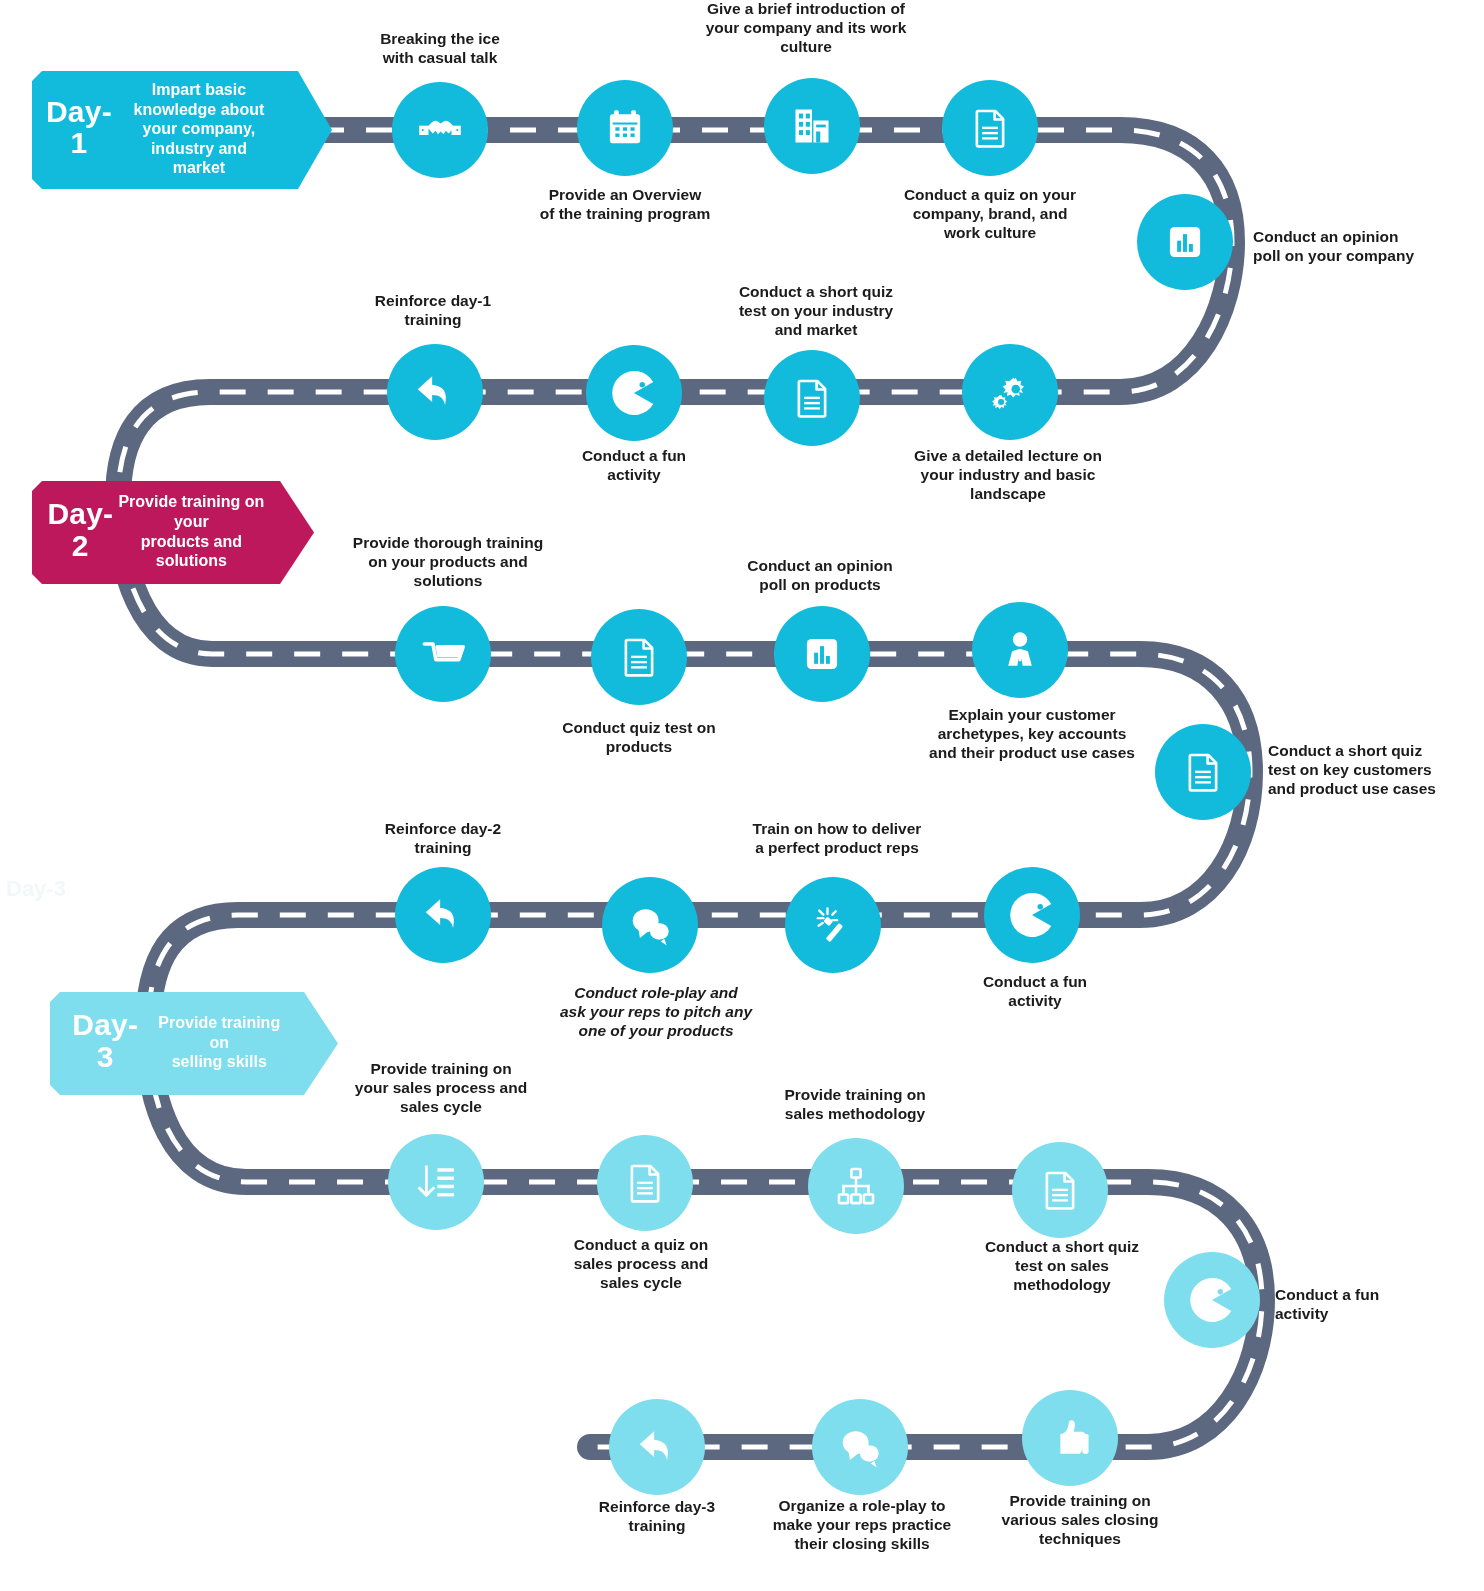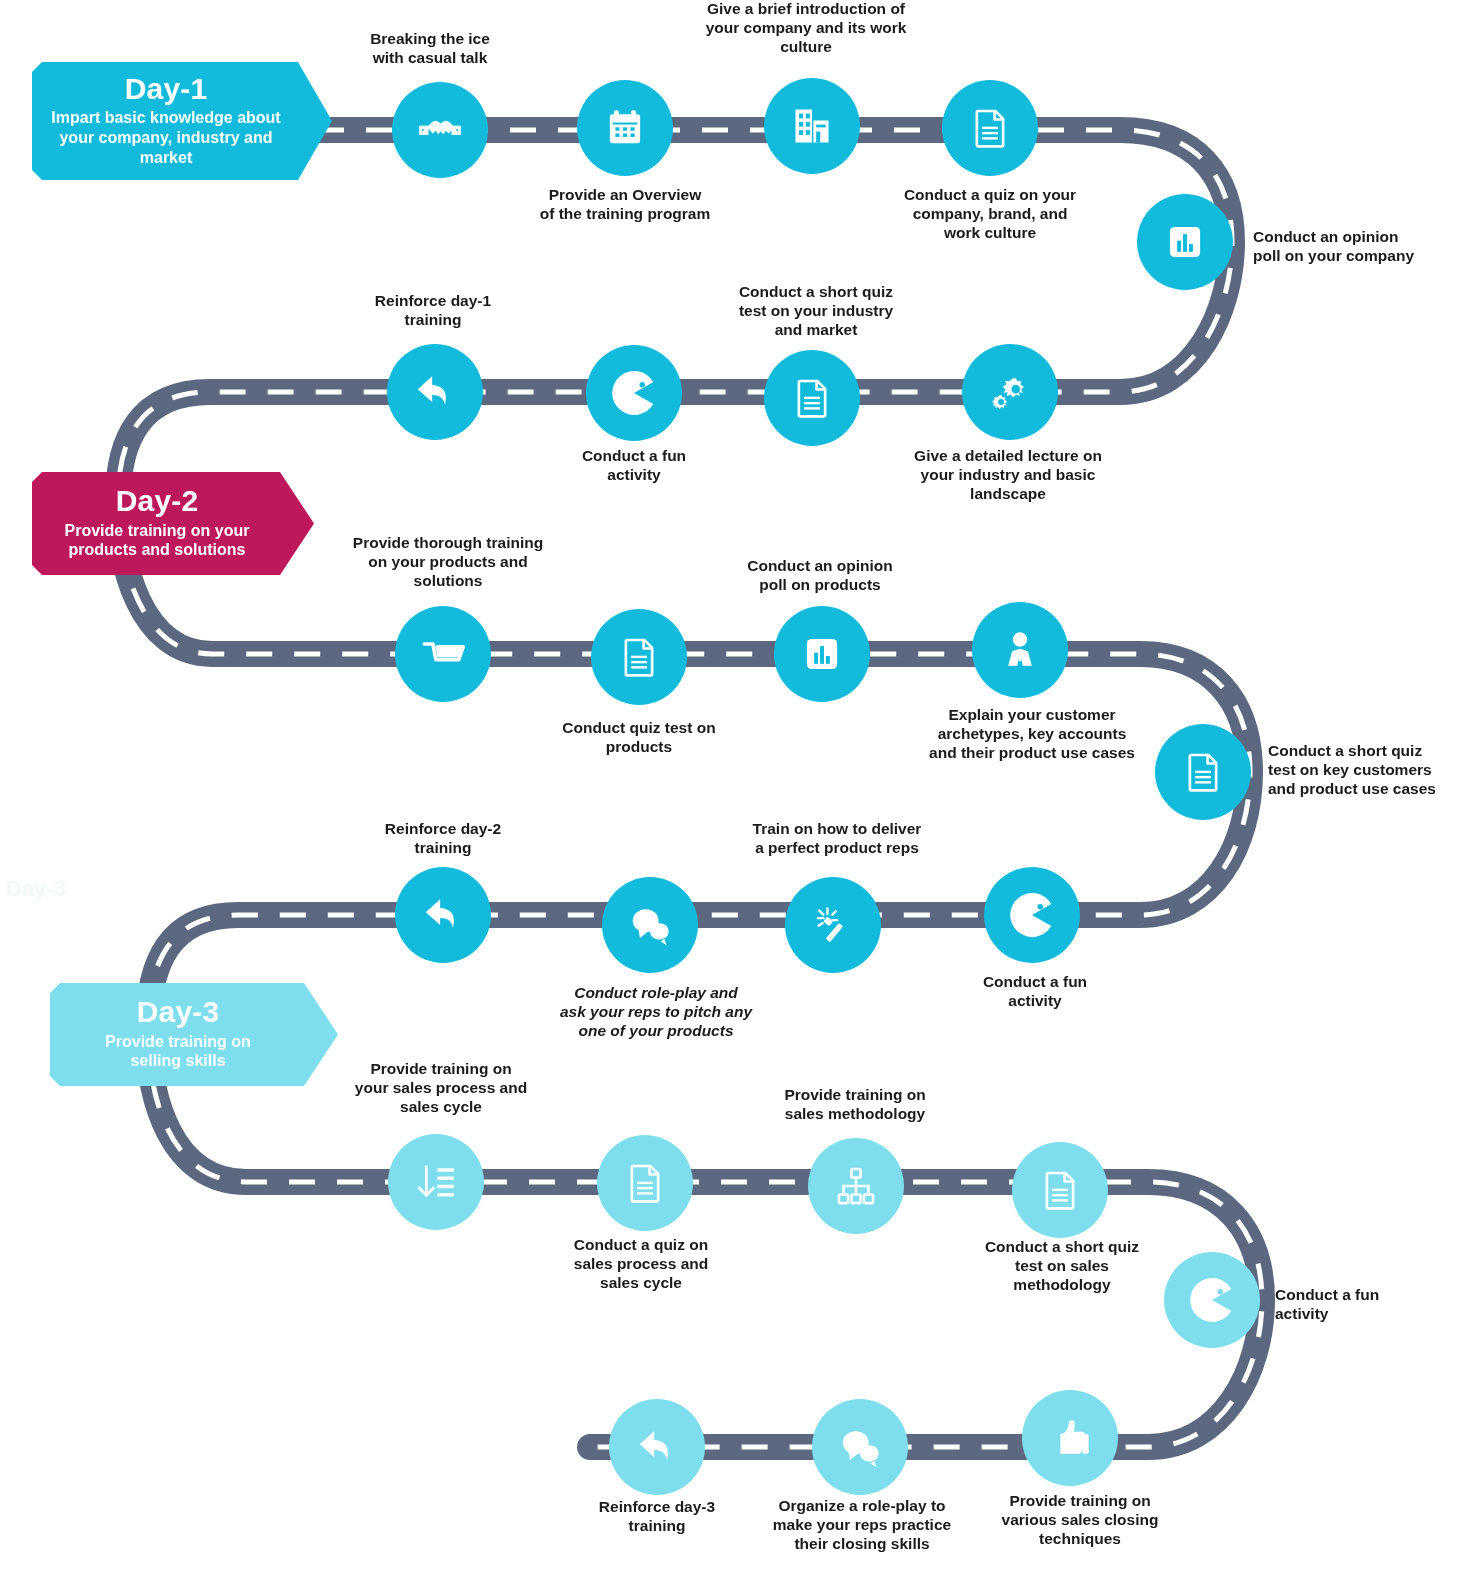--- a/index.html
+++ b/index.html
@@ -11,22 +11,23 @@
 
   
   #road{position:absolute;left:0;top:0;width:1484px;height:1591px;}
 
   
   .banner{
     position:absolute;
     color:#ffffff;
     text-align:center;
     box-sizing:border-box;
-    display:flex;flex-direction:column;justify-content:center;align-items:center;
+    display:flex;justify-content:center;align-items:center;
     padding:8px 46px 10px 14px;
+    margin-top:9px;
   }
   .banner .bn-title{
     font-size:30px;font-weight:bold;line-height:1.05;letter-spacing:.2px;
     margin-bottom:4px;
   }
   .banner .bn-sub{
     font-size:16px;font-weight:bold;line-height:1.22;
   }
 
   
@@ -111,21 +112,21 @@
             <g fill="#fff">
               <path d="M3 26h13v13H3z" rx="2"></path>
               <circle cx="8" cy="32.5" r="1.6" fill="#12BBDC" style="fill:inherit"></circle>
               <path d="M48 26h13v13H48z"></path>
               <path d="M20 22c3-3 6-4 9-2l4 3 4-3c3-2 6-1 9 2l6 6-8 9-4-4-3 5-4-4-4 4-3-5-4 4-8-9z"></path>
             </g>
             <circle cx="8" cy="32" r="1.5" fill="#12BBDC"></circle>
             <circle cx="56" cy="32" r="1.5" fill="#12BBDC"></circle>
           </svg>
         </div>
-        <div class="cap" style="width: 230px; left: 315px; top: 30px;">Breaking the ice
+        <div class="cap" style="width: 230px; left: 325px; top: 30px;">Breaking the ice
 with casual talk</div>
       </div>
       <div class="node">
         <div class="bubble" style="left: 577px; top: 80px; width: 96px; height: 96px; background: rgb(18, 187, 220);">
           <svg width="44" height="44" viewBox="0 0 64 64" fill="#fff">
             <rect x="10" y="12" width="44" height="42" rx="4"></rect>
             <rect x="16" y="6" width="7" height="11" rx="2.5"></rect>
             <rect x="41" y="6" width="7" height="11" rx="2.5"></rect>
             <g fill="#12BBDC">
               <rect x="14" y="24" width="36" height="3"></rect>

